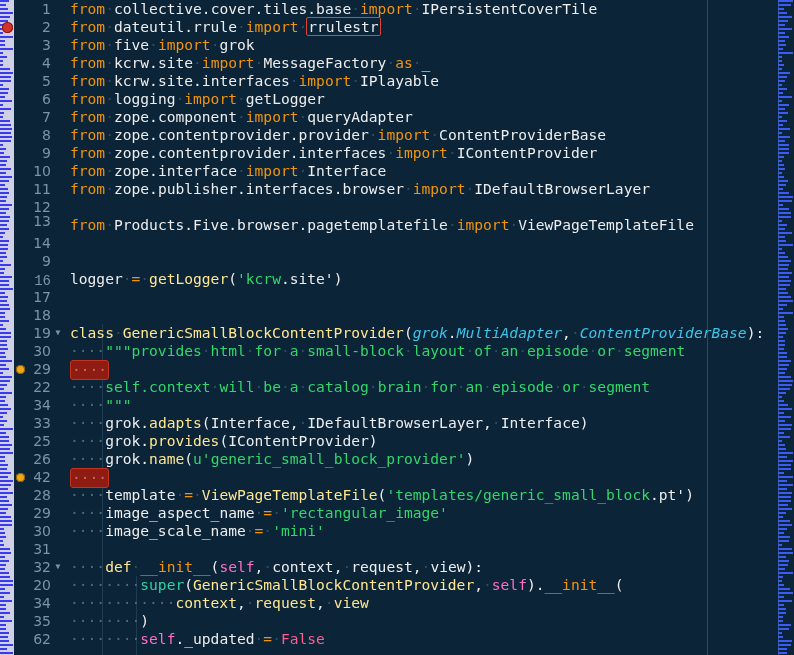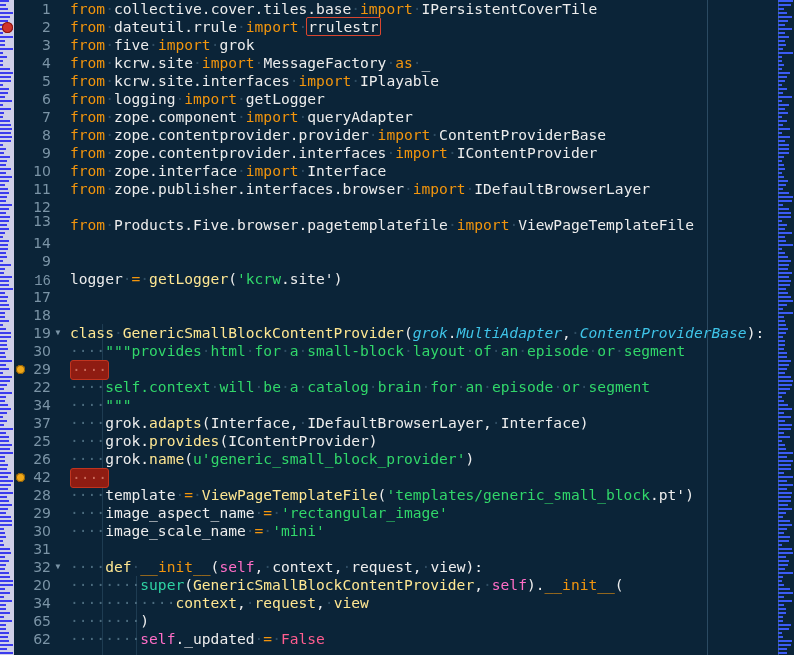--- a/index.html
+++ b/index.html
@@ -296,34 +296,34 @@
       <div class="gline" style="top: 272px; font-family: Liberation Mono, monospace;">16</div>
       <div class="gline" style="top: 288px;">17</div>
       <div class="gline" style="top: 306px;">18</div>
       <div class="gline" style="top: 324px;">19</div>
       <div class="fold" style="top: 324px;">▼</div>
       <div class="gline" style="top: 342px;">30</div>
       <div class="gline" style="top: 360px;">29</div>
       <div class="warn" style="top: 365px;"></div>
       <div class="gline" style="top: 378px;">22</div>
       <div class="gline" style="top: 396px;">34</div>
-      <div class="gline" style="top: 414px;">37</div>
+      <div class="gline" style="top: 414px;">33</div>
       <div class="gline" style="top: 432px;">25</div>
       <div class="gline" style="top: 450px;">26</div>
       <div class="gline" style="top: 468px;">42</div>
       <div class="warn" style="top: 473px;"></div>
       <div class="gline" style="top: 486px;">28</div>
       <div class="gline" style="top: 504px;">29</div>
       <div class="gline" style="top: 522px;">30</div>
       <div class="gline" style="top: 540px;">31</div>
       <div class="gline" style="top: 558px;">32</div>
       <div class="fold" style="top: 558px;">▼</div>
       <div class="gline" style="top: 576px;">20</div>
       <div class="gline" style="top: 594px;">34</div>
-      <div class="gline" style="top: 612px;">65</div>
+      <div class="gline" style="top: 612px;">35</div>
       <div class="gline" style="top: 630px;">62</div>
     </div>
 
   <div class="codepane">
     <div class="indent-guide" style="left:38px;top:324px;height:250px;"></div>
     <div class="indent-guide" style="left:38px;top:558px;height:97px;"></div>
     <div class="indent-guide" style="left:72px;top:576px;height:79px;"></div>
     <div class="margin-rule" style="left:643px;"></div>
     <div class="code" id="code"><div class="ln"><span class="kw">from</span><span class="ws">·</span><span class="id">collective</span><span class="punc">.</span><span class="id">cover</span><span class="punc">.</span><span class="id">tiles</span><span class="punc">.</span><span class="id">base</span><span class="ws">·</span><span class="kw">import</span><span class="ws">·</span><span class="id">IPersistentCoverTile</span></div><div class="ln"><span class="kw">from</span><span class="ws">·</span><span class="id">dateutil</span><span class="punc">.</span><span class="id">rrule</span><span class="ws">·</span><span class="kw">import</span><span class="ws">·</span><span class="errbox id">rrulestr</span></div><div class="ln"><span class="kw">from</span><span class="ws">·</span><span class="id">five</span><span class="ws">·</span><span class="kw">import</span><span class="ws">·</span><span class="id">grok</span></div><div class="ln"><span class="kw">from</span><span class="ws">·</span><span class="id">kcrw</span><span class="punc">.</span><span class="id">site</span><span class="ws">·</span><span class="kw">import</span><span class="ws">·</span><span class="id">MessageFactory</span><span class="ws">·</span><span class="kw">as</span><span class="ws">·</span><span class="id">_</span></div><div class="ln"><span class="kw">from</span><span class="ws">·</span><span class="id">kcrw</span><span class="punc">.</span><span class="id">site</span><span class="punc">.</span><span class="id">interfaces</span><span class="ws">·</span><span class="kw">import</span><span class="ws">·</span><span class="id">IPlayable</span></div><div class="ln"><span class="kw">from</span><span class="ws">·</span><span class="id">logging</span><span class="ws">·</span><span class="kw">import</span><span class="ws">·</span><span class="id">getLogger</span></div><div class="ln"><span class="kw">from</span><span class="ws">·</span><span class="id">zope</span><span class="punc">.</span><span class="id">component</span><span class="ws">·</span><span class="kw">import</span><span class="ws">·</span><span class="id">queryAdapter</span></div><div class="ln"><span class="kw">from</span><span class="ws">·</span><span class="id">zope</span><span class="punc">.</span><span class="id">contentprovider</span><span class="punc">.</span><span class="id">provider</span><span class="ws">·</span><span class="kw">import</span><span class="ws">·</span><span class="id">ContentProviderBase</span></div><div class="ln"><span class="kw">from</span><span class="ws">·</span><span class="id">zope</span><span class="punc">.</span><span class="id">contentprovider</span><span class="punc">.</span><span class="id">interfaces</span><span class="ws">·</span><span class="kw">import</span><span class="ws">·</span><span class="id">IContentProvider</span></div><div class="ln"><span class="kw">from</span><span class="ws">·</span><span class="id">zope</span><span class="punc">.</span><span class="id">interface</span><span class="ws">·</span><span class="kw">import</span><span class="ws">·</span><span class="id">Interface</span></div><div class="ln"><span class="kw">from</span><span class="ws">·</span><span class="id">zope</span><span class="punc">.</span><span class="id">publisher</span><span class="punc">.</span><span class="id">interfaces</span><span class="punc">.</span><span class="id">browser</span><span class="ws">·</span><span class="kw">import</span><span class="ws">·</span><span class="id">IDefaultBrowserLayer</span></div><div class="ln"></div><div class="ln"><span class="kw">from</span><span class="ws">·</span><span class="id">Products</span><span class="punc">.</span><span class="id">Five</span><span class="punc">.</span><span class="id">browser</span><span class="punc">.</span><span class="id">pagetemplatefile</span><span class="ws">·</span><span class="kw">import</span><span class="ws">·</span><span class="id">ViewPageTemplateFile</span></div><div class="ln"></div><div class="ln"></div><div class="ln"><span class="id">logger</span><span class="ws">·</span><span class="kw">=</span><span class="ws">·</span><span class="fn">getLogger</span><span class="punc">(</span><span class="str">'kcrw</span><span class="punc">.</span><span class="id">site'</span><span class="punc">)</span></div><div class="ln"></div><div class="ln"></div><div class="ln"><span class="kw2">class</span><span class="ws">·</span><span class="cls">GenericSmallBlockContentProvider</span><span class="punc">(</span><span class="ital">grok</span><span class="punc">.</span><span class="ital">MultiAdapter</span><span class="punc">,</span><span class="ws">·</span><span class="ital">ContentProviderBase</span><span class="punc">)</span><span class="punc">:</span></div><div class="ln"><span class="wsd">····</span><span class="doc">"""provides<span class="ws">·</span>html<span class="ws">·</span>for<span class="ws">·</span>a<span class="ws">·</span>small-block<span class="ws">·</span>layout<span class="ws">·</span>of<span class="ws">·</span>an<span class="ws">·</span>episode<span class="ws">·</span>or<span class="ws">·</span>segment</span></div><div class="ln"><span class="trailws">····</span></div><div class="ln"><span class="wsd">····</span><span class="doc">self.context<span class="ws">·</span>will<span class="ws">·</span>be<span class="ws">·</span>a<span class="ws">·</span>catalog<span class="ws">·</span>brain<span class="ws">·</span>for<span class="ws">·</span>an<span class="ws">·</span>episode<span class="ws">·</span>or<span class="ws">·</span>segment</span></div><div class="ln"><span class="wsd">····</span><span class="doc">"""</span></div><div class="ln"><span class="wsd">····</span><span class="id">grok</span><span class="punc">.</span><span class="fn">adapts</span><span class="punc">(</span><span class="id">Interface</span><span class="punc">,</span><span class="ws">·</span><span class="id">IDefaultBrowserLayer</span><span class="punc">,</span><span class="ws">·</span><span class="id">Interface</span><span class="punc">)</span></div><div class="ln"><span class="wsd">····</span><span class="id">grok</span><span class="punc">.</span><span class="fn">provides</span><span class="punc">(</span><span class="id">IContentProvider</span><span class="punc">)</span></div><div class="ln"><span class="wsd">····</span><span class="id">grok</span><span class="punc">.</span><span class="fn">name</span><span class="punc">(</span><span class="str">u'generic_small_block_provider'</span><span class="punc">)</span></div><div class="ln"><span class="trailws">····</span></div><div class="ln"><span class="wsd">····</span><span class="id">template</span><span class="ws">·</span><span class="kw">=</span><span class="ws">·</span><span class="fn">ViewPageTemplateFile</span><span class="punc">(</span><span class="str">'templates/generic_small_block</span><span class="punc">.</span><span class="id">pt'</span><span class="punc">)</span></div><div class="ln"><span class="wsd">····</span><span class="id">image_aspect_name</span><span class="ws">·</span><span class="kw">=</span><span class="ws">·</span><span class="str">'rectangular_image'</span></div><div class="ln"><span class="wsd">····</span><span class="id">image_scale_name</span><span class="ws">·</span><span class="kw">=</span><span class="ws">·</span><span class="str">'mini'</span></div><div class="ln"></div><div class="ln"><span class="wsd">····</span><span class="kw2">def</span><span class="ws">·</span><span class="kw">__init__</span><span class="punc">(</span><span class="selfk">self</span><span class="punc">,</span><span class="ws">·</span><span class="id">context</span><span class="punc">,</span><span class="ws">·</span><span class="id">request</span><span class="punc">,</span><span class="ws">·</span><span class="id">view</span><span class="punc">)</span><span class="punc">:</span></div><div class="ln"><span class="wsd">········</span><span class="sup">super</span><span class="punc">(</span><span class="fn">GenericSmallBlockContentProvider</span><span class="punc">,</span><span class="ws">·</span><span class="selfk">self</span><span class="punc">)</span><span class="punc">.</span><span class="kw">__init__</span><span class="punc">(</span></div><div class="ln"><span class="wsd">············</span><span class="fn">context</span><span class="punc">,</span><span class="ws">·</span><span class="fn">request</span><span class="punc">,</span><span class="ws">·</span><span class="fn">view</span></div><div class="ln"><span class="wsd">········</span><span class="punc">)</span></div><div class="ln"><span class="wsd">········</span><span class="selfk">self</span><span class="punc">.</span><span class="id">_updated</span><span class="ws">·</span><span class="kw">=</span><span class="ws">·</span><span class="bool">False</span></div></div>
   </div>

